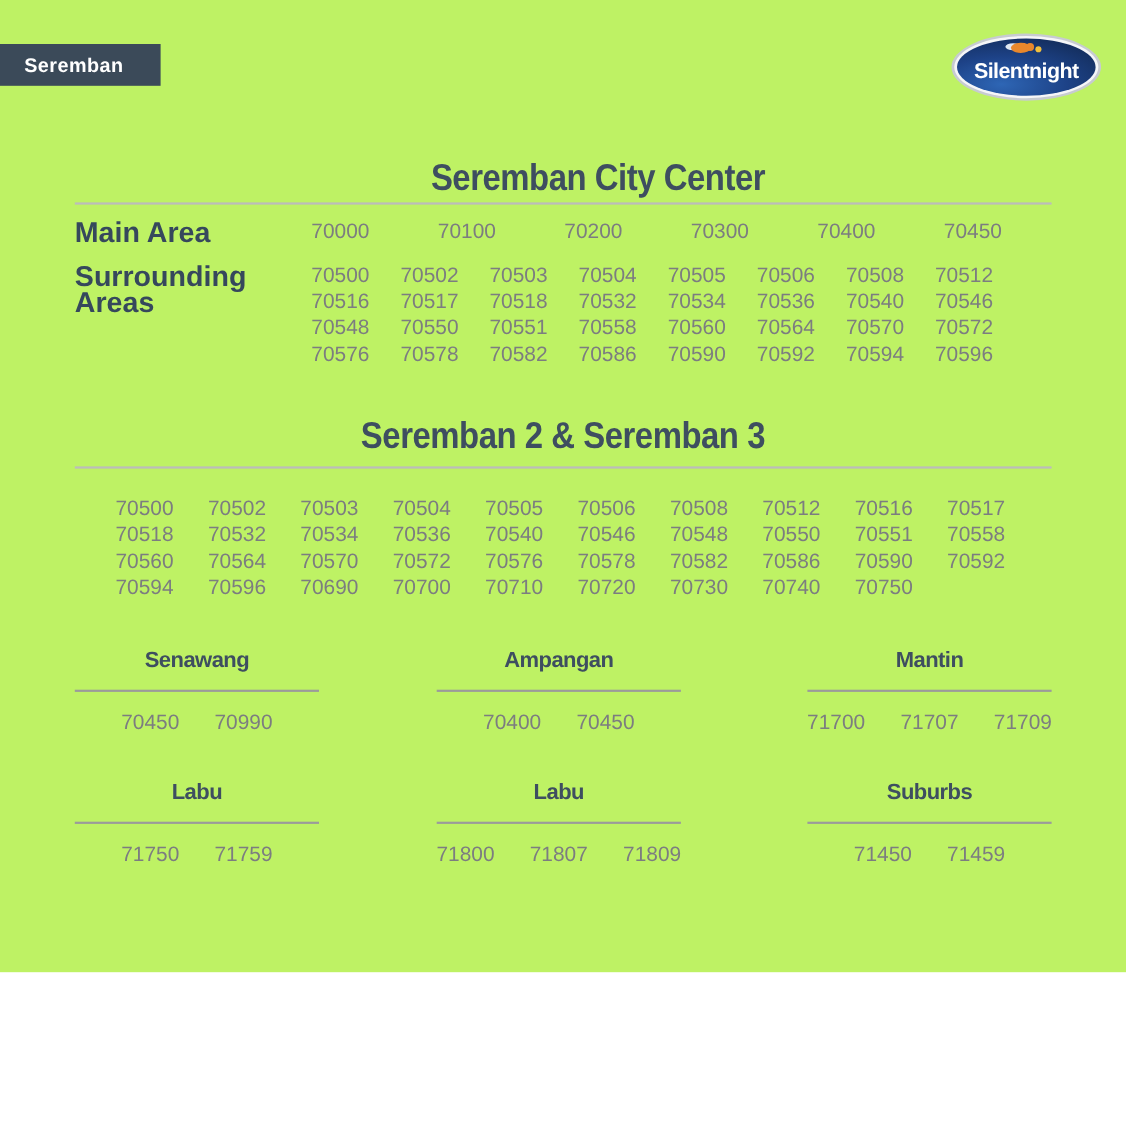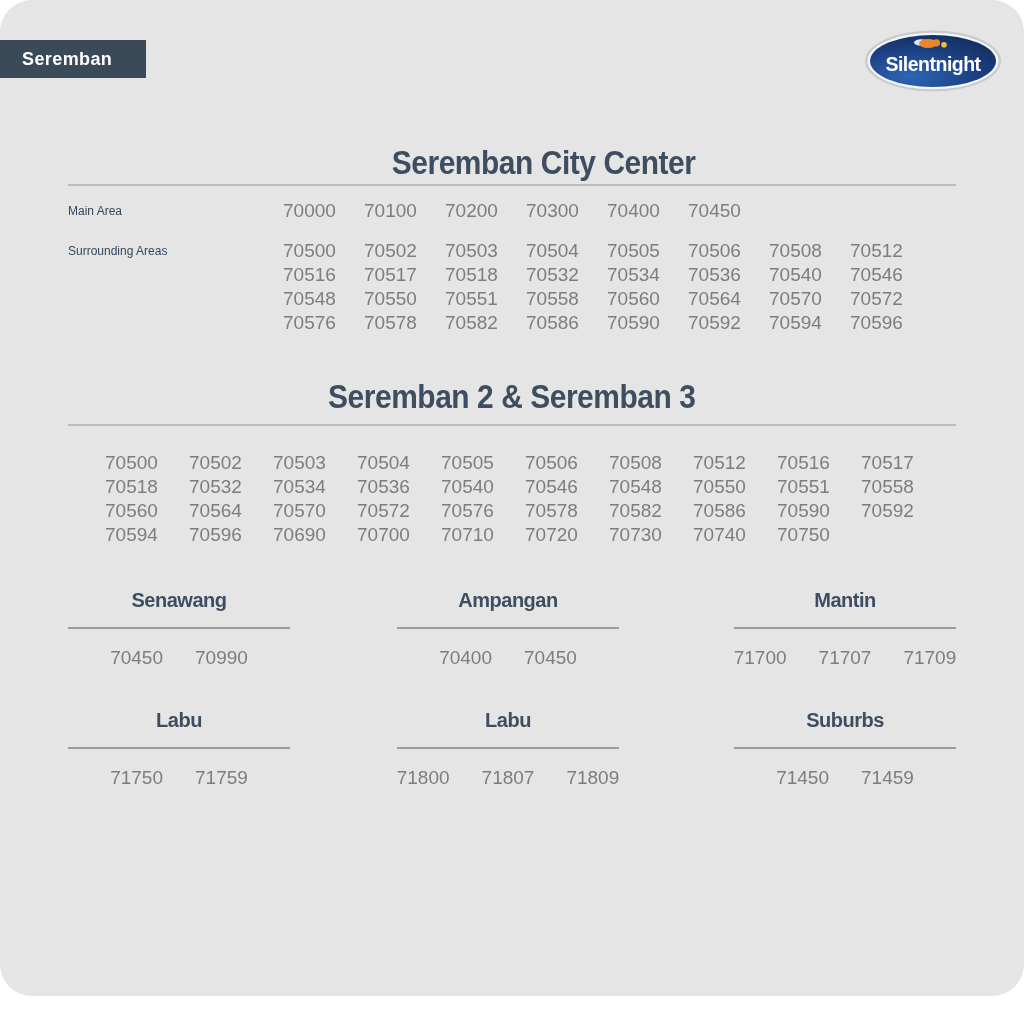--- a/index.html
+++ b/index.html
@@ -1,18 +1,18 @@
 <!DOCTYPE html>
 <html><head>
 <meta charset="utf-8">
 <style>
   html,body{margin:0;padding:0;background:#ffffff;}
   #canvas{
-    position:relative;width:1024px;height:996px;background:#e5e5e5;overflow:hidden;
-    font-family:"Liberation Sans",sans-serif;color:#3e4e60;border-radius:32px;
+    position:relative;width:1024px;height:884px;background:#bef264;overflow:hidden;
+    font-family:"Liberation Sans",sans-serif;color:#3e4e60;
   }
   
   .region-tag{
     position:absolute;left:0;top:40px;width:146px;height:38px;background:#3b4a59;
     color:#ffffff;font-weight:bold;font-size:18px;line-height:38px;
     padding-left:22px;box-sizing:border-box;letter-spacing:.4px;
   }
   
   .logo{position:absolute;left:864px;top:30px;width:138px;height:62px;}
   
@@ -23,25 +23,25 @@
   }
   .t-city{top:143px;padding-left:32px;}
   .t-s23{top:377px;}
   .rule{position:absolute;left:68px;width:888px;height:2px;background:#bcbcbc;}
   .rule-city{top:184px;}
   .rule-s23{top:424px;}
   
   .labelled-row{position:absolute;left:68px;display:flex;align-items:flex-start;}
   .row-main{top:199px;}
   .row-surround{top:239px;}
-  .row-label{width:215px;font-weight:normal;font-size:12px;color:#36485c;line-height:24px;flex:none;}
+  .row-label{width:215px;font-weight:bold;font-size:26px;color:#36485c;line-height:24px;flex:none;}
   .lines{display:block;}
   .codes-row{display:grid;grid-template-columns:repeat(8,81px);line-height:24px;}
   .codes-row .code{font-size:19px;color:#7c7d80;}
-  .codes-row-6{grid-template-columns:repeat(6,81px);}
+  .codes-row-6{grid-template-columns:repeat(6,81px);gap:34px;}
   
   .grid23{position:absolute;left:105px;top:451px;}
   .grid23 .codes-row{grid-template-columns:repeat(10,84px);}
   
   .area-card{position:absolute;width:340px;text-align:center;}
   .area-title{font-weight:bold;font-size:20px;color:#3e4e60;letter-spacing:-.5px;line-height:34px;}
   .area-underline{width:222px;height:2px;background:#9b9b9b;margin:10px auto 0 auto;}
   .codes-center{margin-top:17px;display:flex;justify-content:center;gap:32px;line-height:24px;}
   .codes-center .code{font-size:19px;color:#7c7d80;}
   .r1{top:583px;} .r2{top:703px;}

